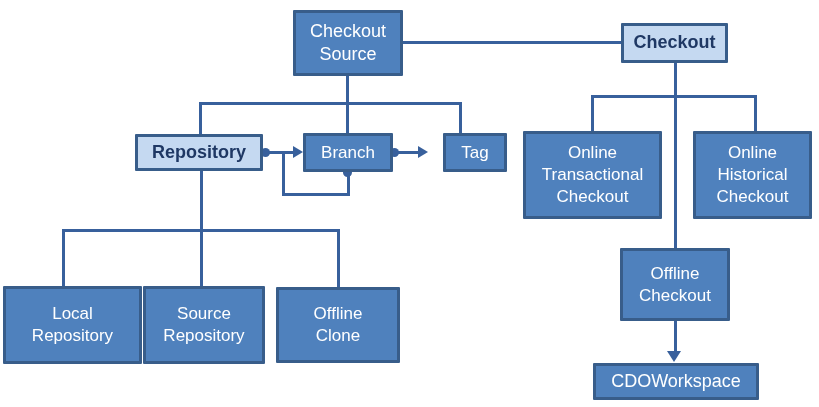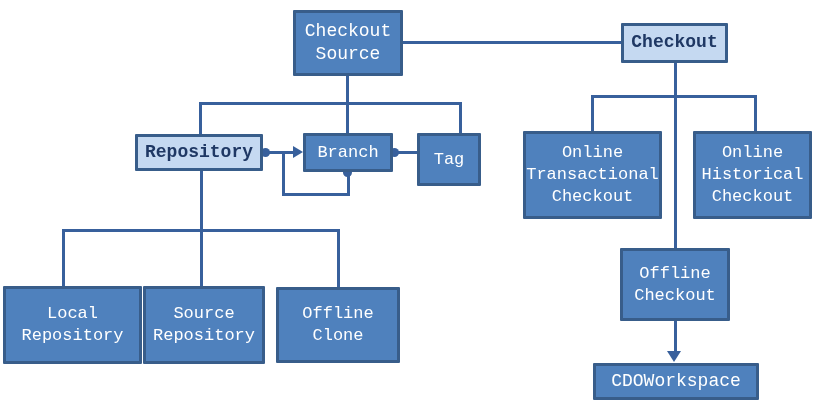--- a/index.html
+++ b/index.html
@@ -1,20 +1,20 @@
 <!DOCTYPE html>
 <html style="--node-fill: #4F81BD; --node-border: #385D8A; --node-text: #FFFFFF; --highlight-fill: #C5D9F1; --highlight-text: #1F3864; --connector: #38609C;"><head>
 <meta charset="utf-8">
 <style>
   html,body { margin:0; padding:0; background:#ffffff; }
   #canvas {
     position:relative;
     width:819px; height:407px;
     background:#ffffff;
-    font-family:Liberation Mono, monospace;
+    font-family:Liberation Sans, sans-serif;
     overflow:hidden;
   }
   .node {
     position:absolute;
     box-sizing:border-box;
     background:var(--node-fill,#4F81BD);
     border:3px solid var(--node-border,#385D8A);
     color:var(--node-text,#FFFFFF);
     display:flex; align-items:center; justify-content:center;
     text-align:center;
@@ -44,21 +44,21 @@
     position:absolute; width:0; height:0;
     border-left:7px solid transparent;
     border-right:7px solid transparent;
     border-top:11px solid var(--connector,#38609C);
   }
   
   #n-checkout-source { left:293px; top:10px;  width:110px; height:66px; font-size:18px; }
   #n-checkout        { left:621px; top:23px;  width:107px; height:40px; font-size:18px; }
   #n-repository      { left:135px; top:134px; width:128px; height:37px; font-size:18px; }
   #n-branch          { left:303px; top:133px; width:90px;  height:39px; }
-  #n-tag             { left:417px; top:133px; width:64px;  height:53px; }
+  #n-tag             { left:443px; top:133px; width:64px;  height:39px; }
   #n-online-transactional { left:523px; top:131px; width:139px; height:88px; }
   #n-online-historical    { left:693px; top:131px; width:119px; height:88px; }
   #n-offline-checkout     { left:620px; top:248px; width:110px; height:73px; }
   #n-cdo-workspace        { left:593px; top:363px; width:166px; height:37px; font-size:18px; }
   #n-local-repository     { left:3px;   top:286px; width:139px; height:78px; }
   #n-remote-repository    { left:143px; top:286px; width:122px; height:78px; }
   #n-offline-clone        { left:276px; top:287px; width:124px; height:76px; }
 </style>
 </head>
 <body>

